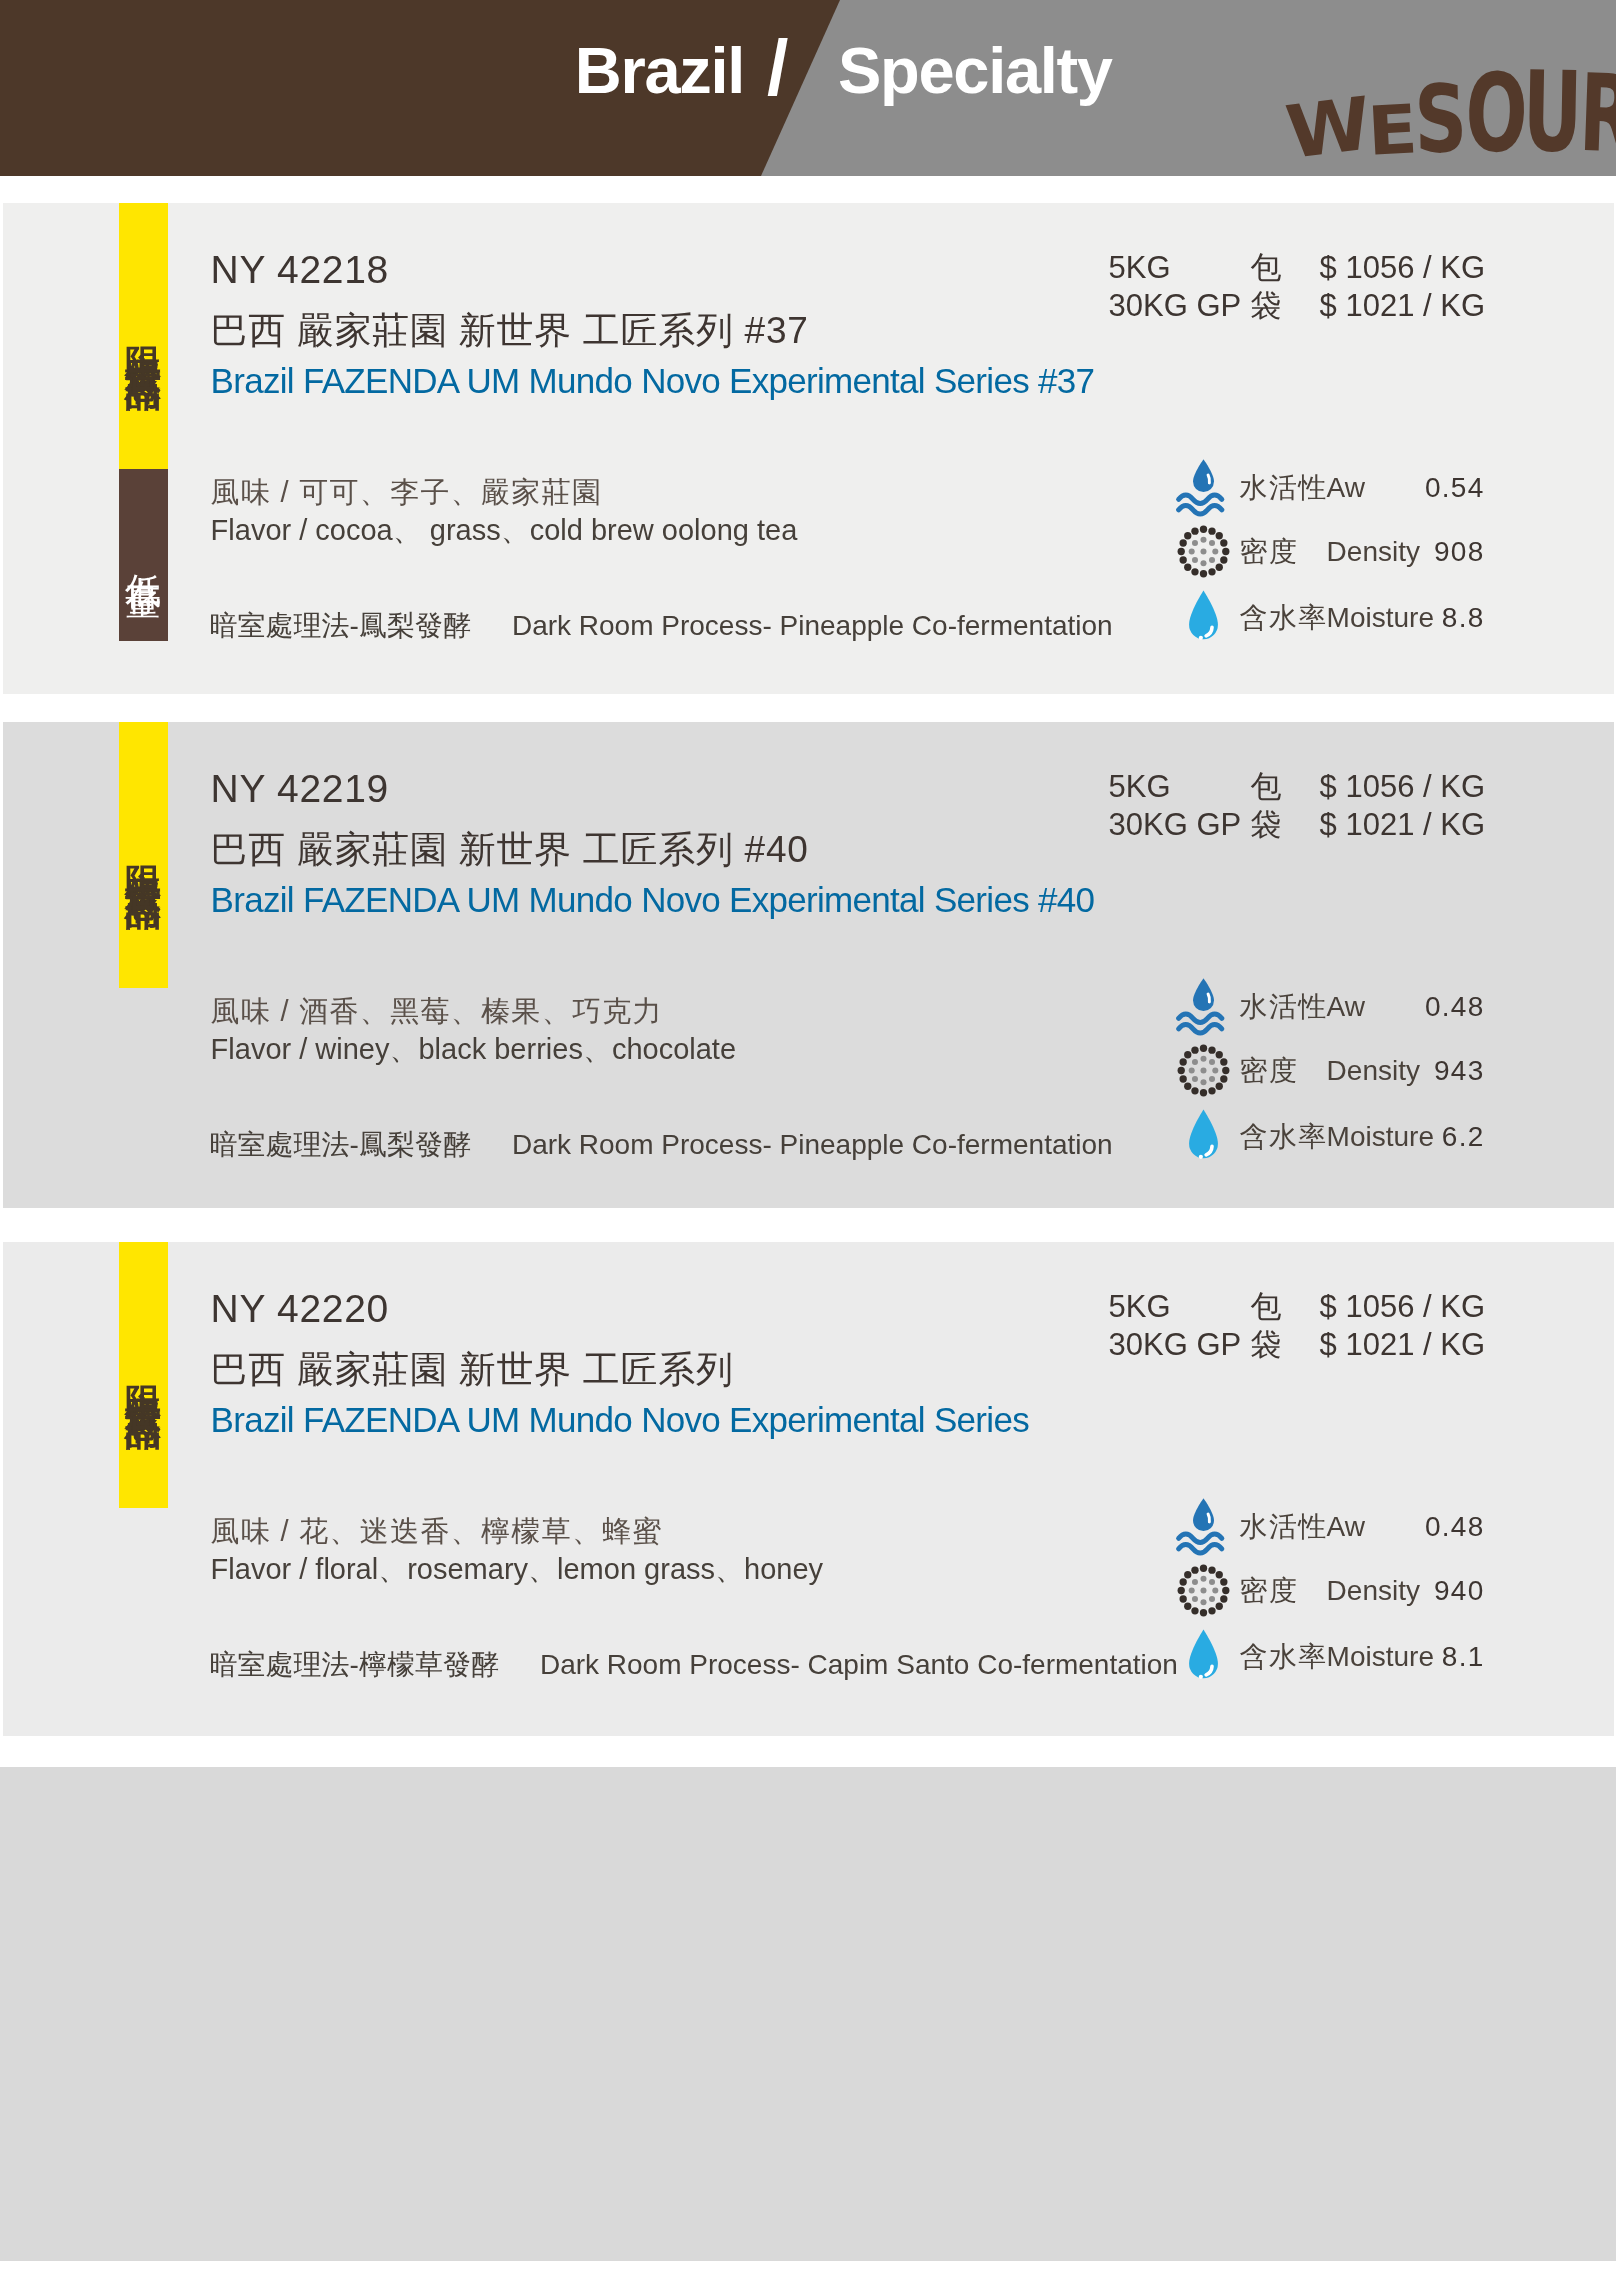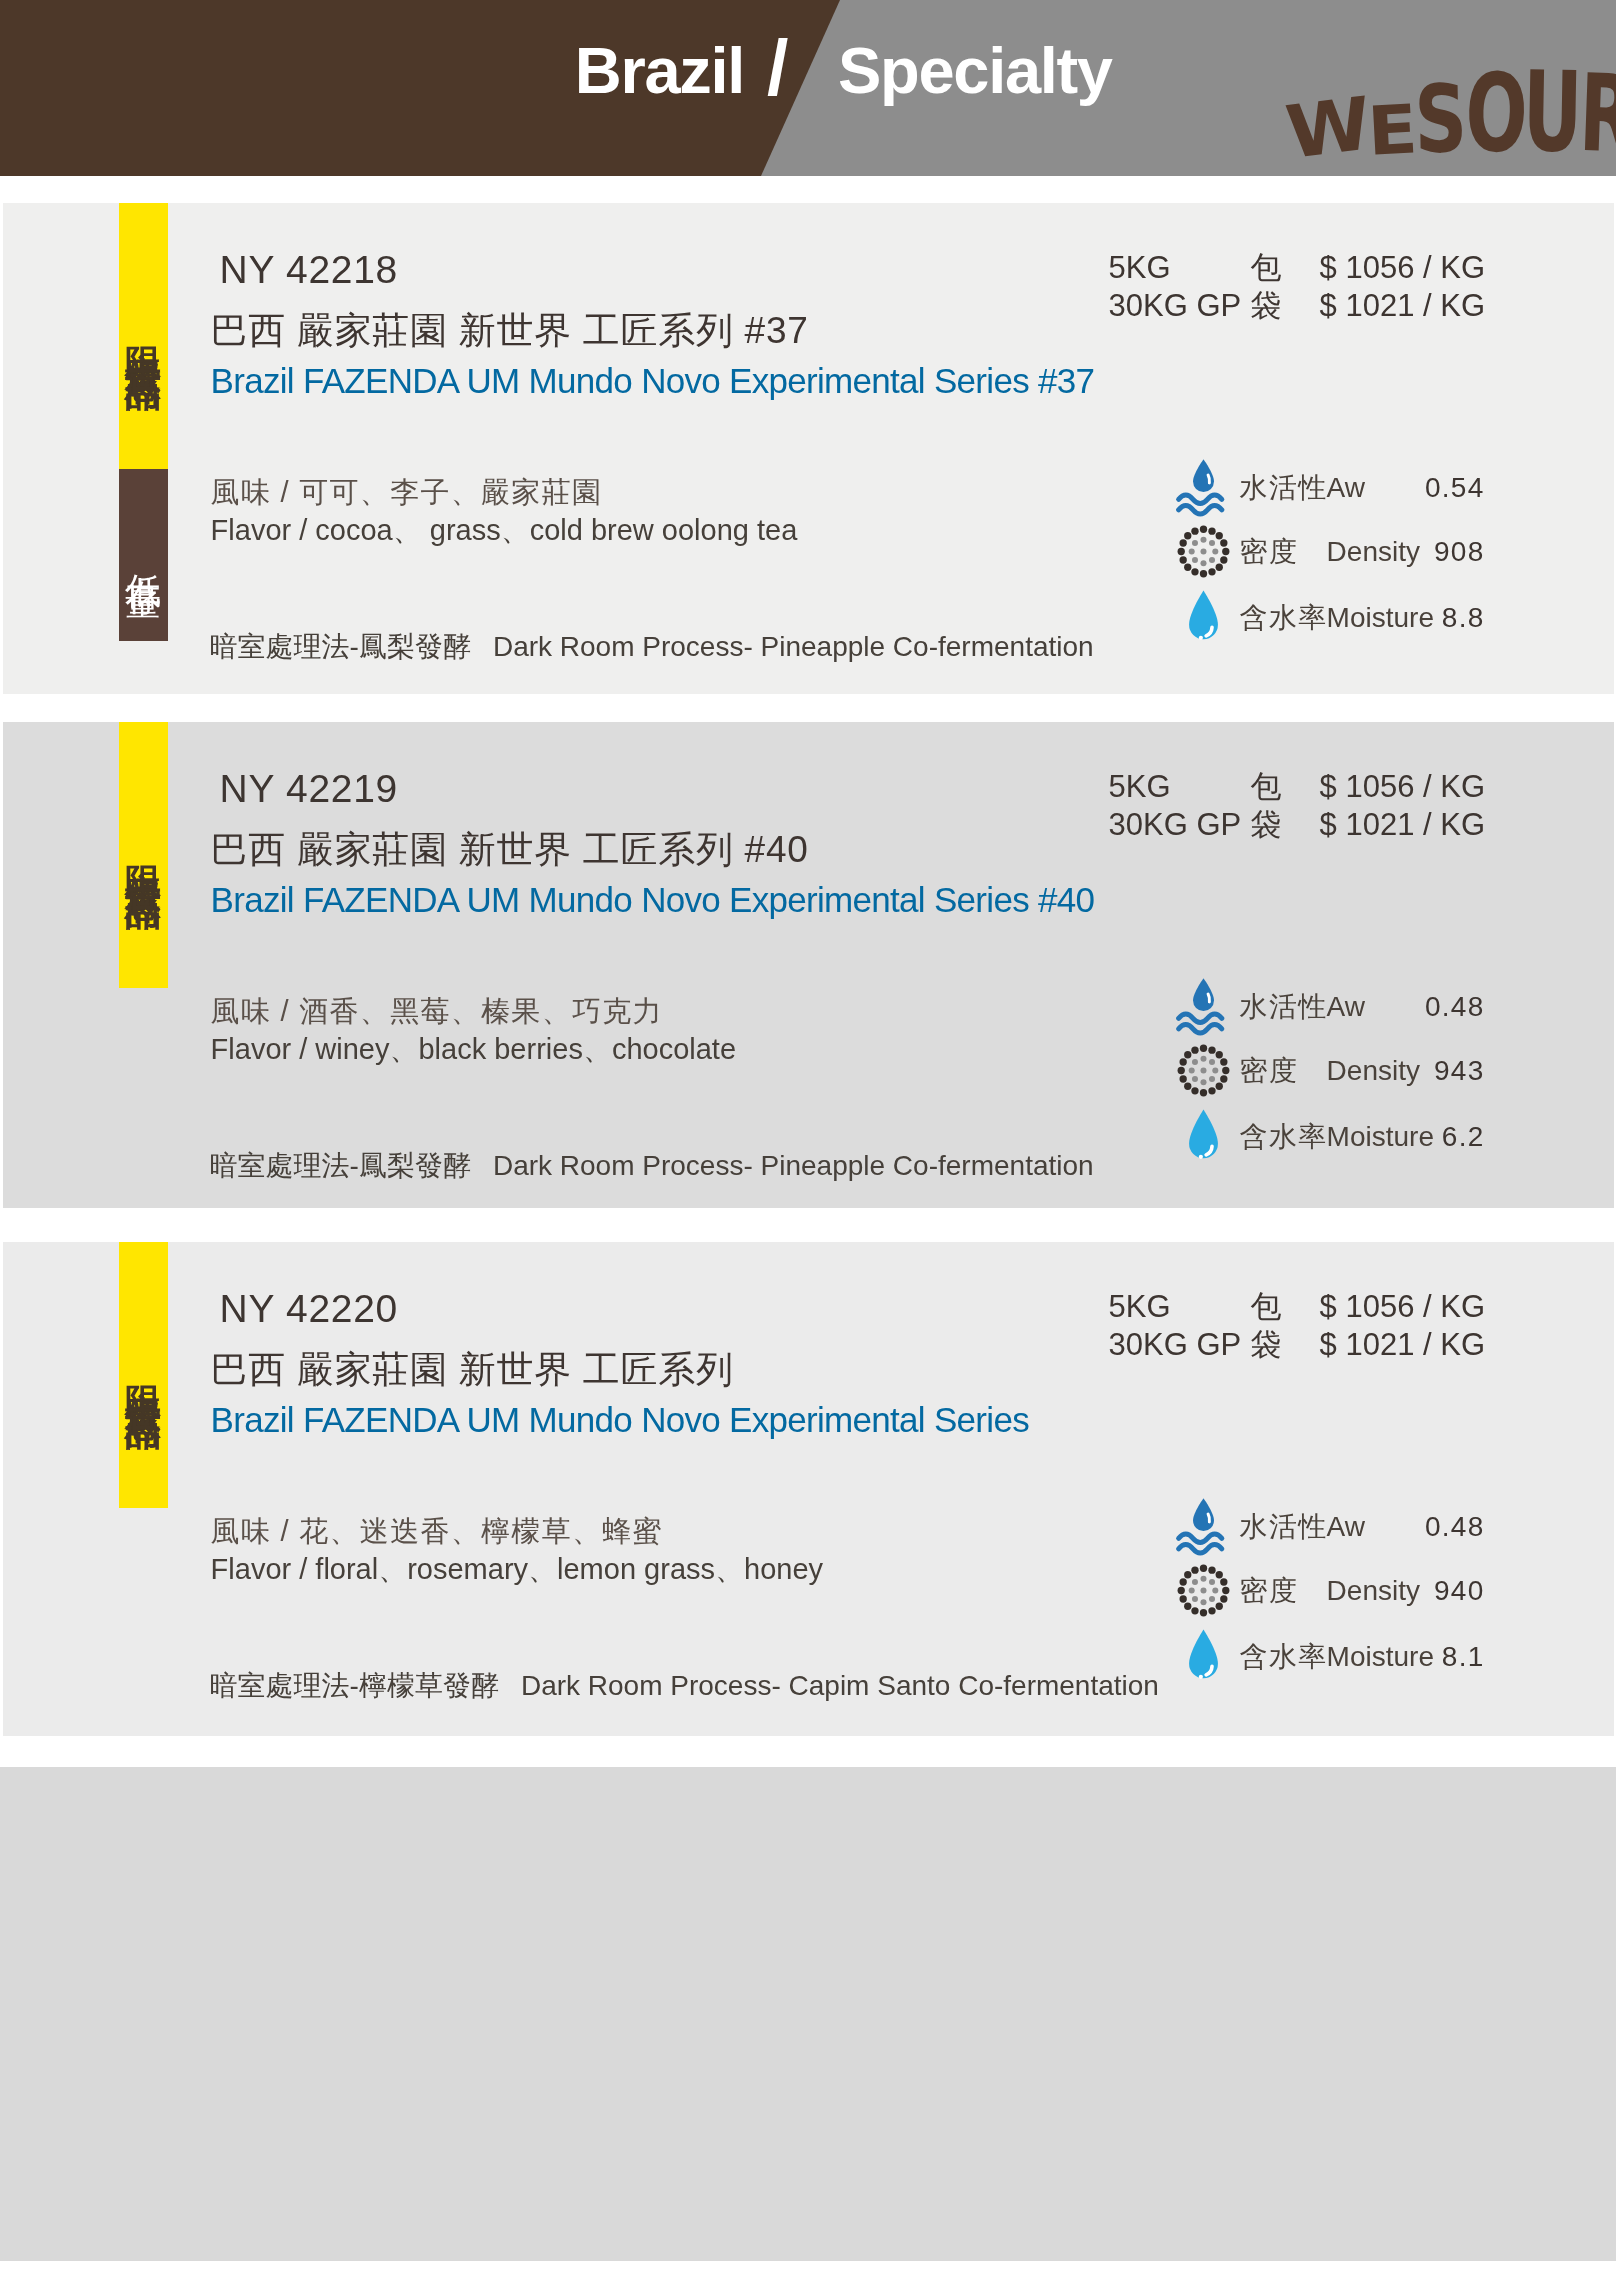--- a/index.html
+++ b/index.html
@@ -42,27 +42,27 @@
   .card.c2{top:722px;background:#dcdcdc;height:486px;}
   .card.c3{top:1242px;background:#ebebeb;height:494px;}
 
   .tag{position:absolute;left:116px;width:49px;display:flex;align-items:center;justify-content:center;}
   .tag-yellow{top:0;height:266px;background:#ffe600;}
   .tag-brown{top:266px;height:172px;background:#5a4138;}
   .tag span{writing-mode:vertical-rl;text-orientation:upright;font-size:36px;letter-spacing:5.9px;line-height:1;}
   .tag-yellow span{color:#453726;font-weight:700;}
   .tag-brown span{color:#ffffff;font-weight:400;}
 
-  .code{position:absolute;left:208px;top:47px;font-size:39px;color:#3d3531;letter-spacing:0.7px;line-height:1;margin-left:9px;}
+  .code{position:absolute;left:208px;top:47px;font-size:39px;color:#3d3531;letter-spacing:0.7px;line-height:1;}
   .t-zh{position:absolute;left:208px;top:109px;margin:0;font-size:37px;font-weight:500;color:#3e3531;line-height:1;letter-spacing:0.7px;}
   .t-en{position:absolute;left:208px;top:160px;margin:0;font-size:35px;font-weight:500;color:#0369a1;line-height:1;letter-spacing:-0.7px;}
 
   .flavor-zh{position:absolute;left:208px;top:275px;font-size:29px;color:#5a5049;line-height:1;letter-spacing:1.3px;}
   .flavor-en{position:absolute;left:208px;top:313px;font-size:29px;color:#46403a;line-height:1;}
-  .process{position:absolute;left:207px;top:430px;display:flex;gap:22px;font-size:28px;color:#46403a;line-height:1;}
+  .process{position:absolute;left:207px;top:409px;display:flex;gap:41px;font-size:28px;color:#46403a;line-height:1;}
 
   .prices{position:absolute;left:1106px;top:46px;width:417px;font-size:31px;color:#3d3531;font-weight:500;}
   .price-row{position:relative;height:38px;line-height:38px;}
   .price-row .w{position:absolute;left:0;}
   .price-row .u{position:absolute;left:142px;}
   .price-row .p{position:absolute;left:211px;}
 
   .stat-row{position:absolute;left:0;width:100%;height:59px;}
   .stat-row.r1{top:255px;} .stat-row.r2{top:319px;} .stat-row.r3{top:385px;}
   .stat-row .icon{position:absolute;left:1171px;top:0;width:59px;height:59px;display:flex;align-items:center;justify-content:center;}

